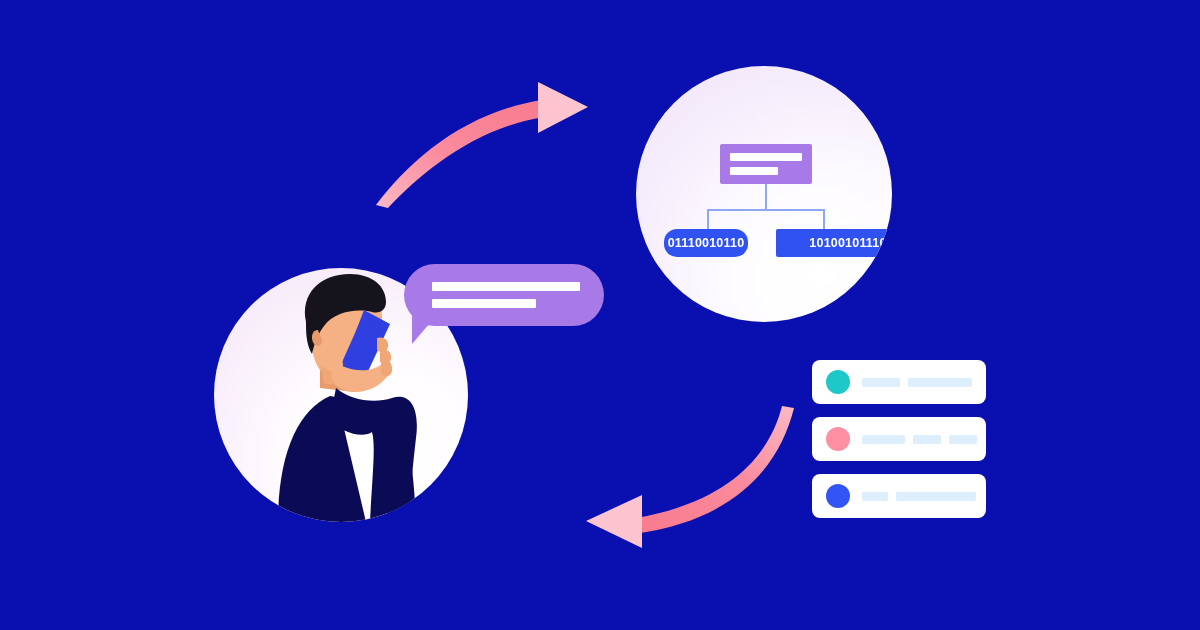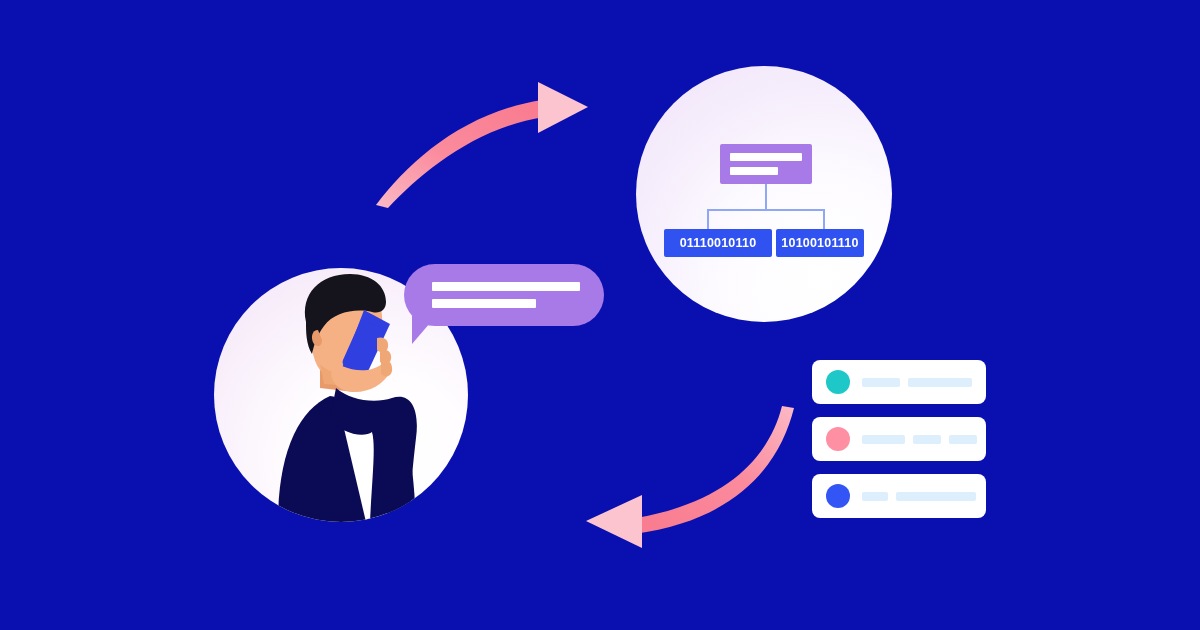--- a/index.html
+++ b/index.html
@@ -74,22 +74,22 @@
     background: #2f52f0;
     border-radius: 2px;
     color: #ffffff;
     font-size: 12.5px;
     font-weight: bold;
     letter-spacing: 0.2px;
     display: flex;
     align-items: center;
     justify-content: center;
   }
-  .node-leaf.left  { left: 28px;  width: 108px; }
-  .node-leaf.right { left: 140px; width: 88px; }
+  .node-leaf.left  { left: 28px;  width: 84px; border-radius: 13px; }
+  .node-leaf.right { left: 140px; width: 88px; padding-left: 28px; }
 
   
   #person-circle {
     left: 214px;
     top: 268px;
     width: 254px;
     height: 254px;
     background: radial-gradient(circle at 66% 76%, #ffffff 0%, #fffdff 34%, #f9f0fb 68%, #f3e4f6 100%);
   }
   .person {

